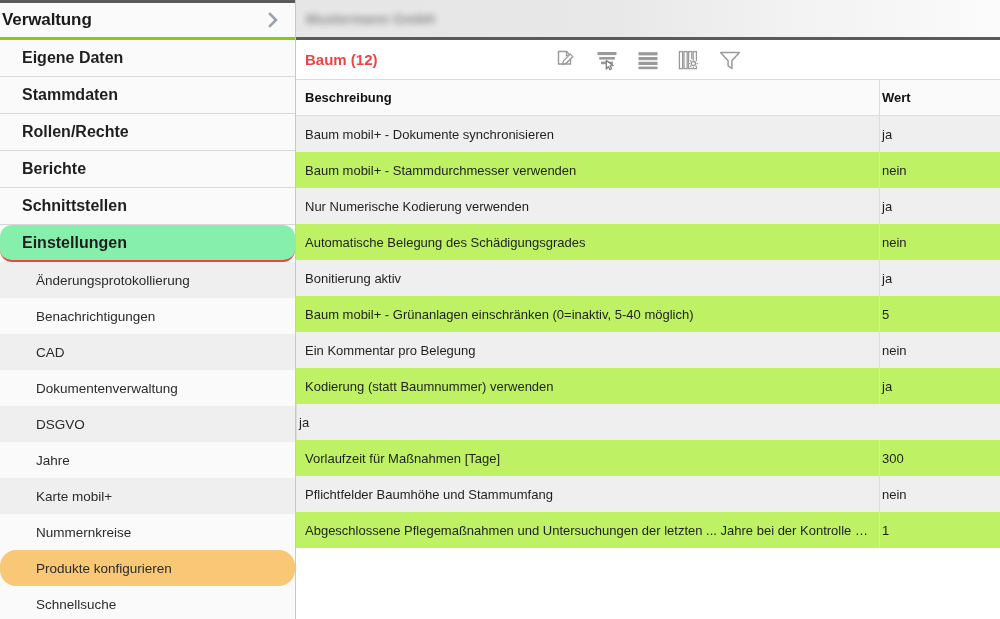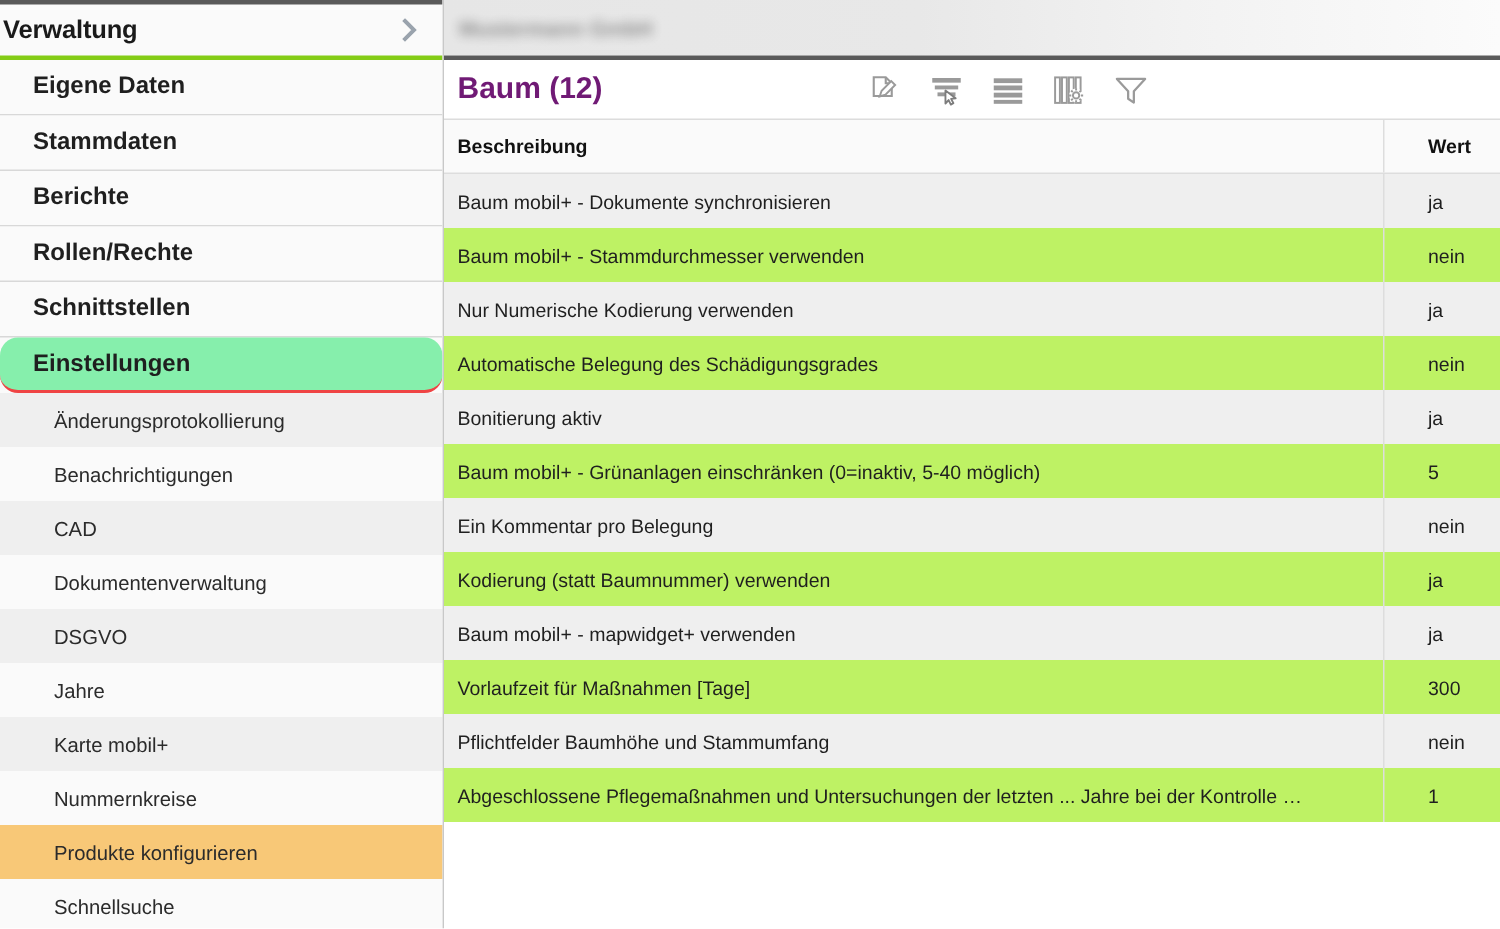--- a/index.html
+++ b/index.html
@@ -76,21 +76,21 @@
     padding-left: 36px;
     font-size: 13.5px;
     color: #2b2b2b;
     font-weight: normal;
     cursor: pointer;
     white-space: nowrap;
     border-bottom: none;
   }
   .nav-sub.stripe-a { background: #efefef; }
   .nav-sub.stripe-b { background: #fafafa; }
-  .nav-sub.active { background: #f8c877; }
+  .nav-sub.active { background: #f8c877; border-radius: 16px; }
 
   
   .main {
     width: 704px;
     height: 619px;
     display: flex;
     flex-direction: column;
     background: #ffffff;
     overflow: hidden;
   }
@@ -116,23 +116,23 @@
   .panel-head {
     height: 40px;
     flex: 0 0 40px;
     background: #ffffff;
     display: flex;
     align-items: center;
     padding: 0 14px 0 9px;
     border-bottom: 1px solid #dcdcdc;
   }
   .panel-title {
-    font-size: 20px;
-    font-weight: bold;
-    color: #701a75;
+    font-size: 15px;
+    font-weight: bold;
+    color: #ef4444;
   }
   .toolbar {
     display: flex;
     align-items: center;
     gap: 13px;
     margin-left: 174px;
   }
   .tb-icon {
     width: 28px; height: 26px;
     display: flex; align-items: center; justify-content: center;
@@ -169,27 +169,26 @@
     width: 583px;
     flex: 0 0 583px;
     padding-left: 9px;
     padding-right: 6px;
     white-space: nowrap;
     overflow: hidden;
     text-overflow: ellipsis;
   }
   .cell-val {
     flex: 1 1 auto;
-    padding-left: 29px;
+    padding-left: 2px;
     border-left: 1px solid #dddddd;
     align-self: stretch;
     display: flex;
     align-items: center;
     white-space: nowrap;
-    margin-left: 43px;
   }
   .table-filler { flex: 1 1 auto; background: #ffffff; }
 </style>
 </head>
 <body>
 
 <div class="app">
 
   <aside class="sidebar">
     <div class="sidebar-header">
@@ -201,24 +200,24 @@
       </span>
     </div>
     <nav class="nav-group" id="nav-group">
         <div class="nav-item">
           <span>Eigene Daten</span>
         </div>
         <div class="nav-item">
           <span>Stammdaten</span>
         </div>
         <div class="nav-item">
+          <span>Rollen/Rechte</span>
+        </div>
+        <div class="nav-item">
           <span>Berichte</span>
-        </div>
-        <div class="nav-item">
-          <span>Rollen/Rechte</span>
         </div>
         <div class="nav-item">
           <span>Schnittstellen</span>
         </div>
         <div class="nav-item active">
           <span>Einstellungen</span>
         </div>
         <div class="nav-sub stripe-a">
           <span>Änderungsprotokollierung</span>
         </div>
@@ -345,21 +344,20 @@
           </div>
           <div class="trow stripe-a">
             <div class="cell-desc">Ein Kommentar pro Belegung</div>
             <div class="cell-val">nein</div>
           </div>
           <div class="trow stripe-b">
             <div class="cell-desc">Kodierung (statt Baumnummer) verwenden</div>
             <div class="cell-val">ja</div>
           </div>
           <div class="trow stripe-a">
-            <div class="cell-desc">Baum mobil+ - mapwidget+ verwenden</div>
             <div class="cell-val">ja</div>
           </div>
           <div class="trow stripe-b">
             <div class="cell-desc">Vorlaufzeit für Maßnahmen [Tage]</div>
             <div class="cell-val">300</div>
           </div>
           <div class="trow stripe-a">
             <div class="cell-desc">Pflichtfelder Baumhöhe und Stammumfang</div>
             <div class="cell-val">nein</div>
           </div>

